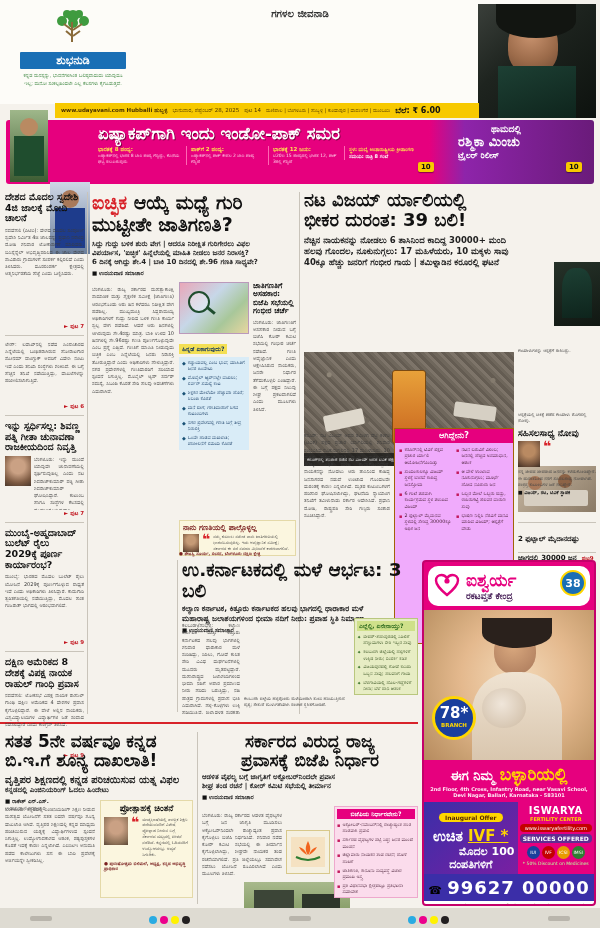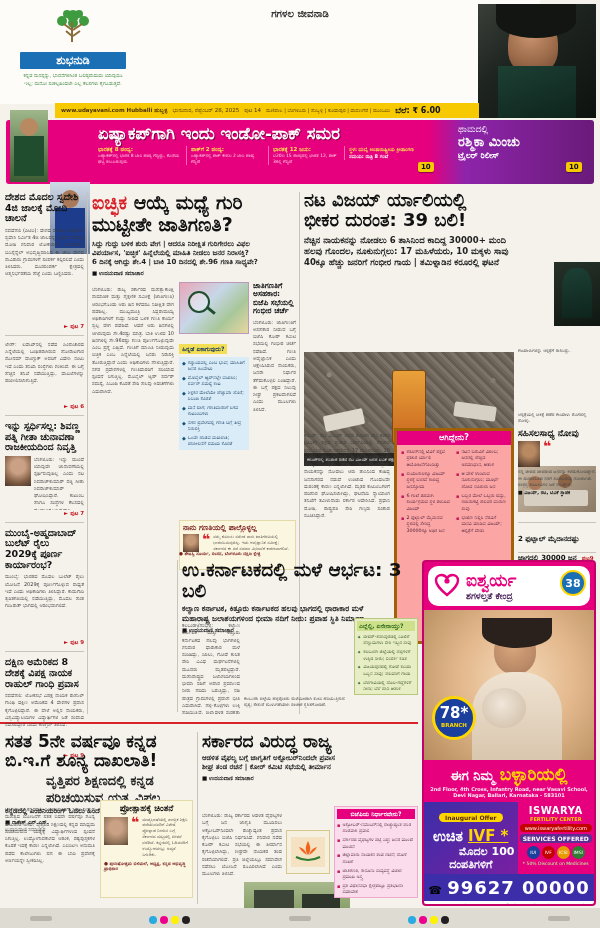--- a/index.html
+++ b/index.html
@@ -93,21 +93,21 @@
       <div style="color:#ffe14d;font-size:5.5px;font-weight:bold;">ಭಾರತಕ್ಕೆ 12 ಜಯ:</div>
       <div style="color:#ffd7ec;font-size:4.5px;line-height:1.35;">ಟಿ20ಐ 15 ಪಂದ್ಯದಲ್ಲಿ ಭಾರತ 12, ಪಾಕ್ 3ರಲ್ಲಿ ಗೆದ್ದಿದೆ</div>
     </div>
     <div class="abs" style="left:338px;top:26px;width:70px;border-left:1px solid #ff66b3;padding-left:4px;">
       <div style="color:#ffe14d;font-size:5px;font-weight:bold;line-height:1.3;">ಸ್ಥಳ: ದುಬೈ ಅಂತಾರಾಷ್ಟ್ರೀಯ ಕ್ರೀಡಾಂಗಣ</div>
       <div style="color:#fff;font-size:5px;font-weight:bold;">ಸಮಯ: ರಾತ್ರಿ 8 ಗಂಟೆ</div>
     </div>
     <span class="abs badge10" style="left:412px;top:42px;">10</span>
 
     <div class="abs" style="left:452px;top:4px;width:96px;color:#fff;">
-      <div style="font-size:9px;font-weight:normal;">ಥಾಮದಲ್ಲಿ</div>
+      <div style="font-size:9px;font-weight:bold;text-align:center;">ಥಾಮದಲ್ಲಿ</div>
       <div style="font-size:13px;font-weight:bold;line-height:1.1;">ರಶ್ಮಿಕಾ ಮಿಂಚು</div>
       <div style="font-size:8px;font-weight:bold;margin-top:2px;">ಟ್ರೈಲರ್ ರಿಲೀಸ್</div>
     </div>
     <span class="abs badge10" style="left:560px;top:42px;">10</span>
 
     <div class="abs photo" style="left:548px;top:-2px;width:46px;height:64px;background:linear-gradient(160deg,#24302а,#101712);background:linear-gradient(160deg,#263229,#101712);">
       <div class="abs" style="left:8px;top:6px;width:30px;height:50px;background:linear-gradient(170deg,#1d4034,#0e241c);border-radius:40% 40% 0 0;"></div>
     </div>
   </div>
 
@@ -195,21 +195,21 @@
           <span style="font-size:4.8px;color:#143a63;line-height:1.3;">ಒಂದೇ ಹಂತದ ದಾಖಲಾತಿ; ಪರಿಶೀಲನೆಗೆ ಸಮಯ ಕೊರತೆ</span>
         </div>
     </div>
   </div>
 
   <div class="abs" style="left:253px;top:282px;width:43px;">
     <div class="hl" style="font-size:7.5px;">ಜಾತಿಗಣತಿಗೆ ಅಸಹಕಾರ: ಬಿಜೆಪಿ ಸಭೆಯಲ್ಲಿ ಗಂಭೀರ ಚರ್ಚೆ</div>
     <div class="body-txt" style="height:188px;margin-top:3px;">ಬೆಂಗಳೂರು: ಜಾತಿಗಣತಿಗೆ ಅಸಹಕಾರ ನೀಡುವ ಬಗ್ಗೆ ಬಿಜೆಪಿ ಕೋರ್ ಕಮಿಟಿ ಸಭೆಯಲ್ಲಿ ಗಂಭೀರ ಚರ್ಚೆ ನಡೆದಿದೆ. ಗಣತಿ ಅವೈಜ್ಞಾನಿಕ ಎಂದು ಆಕ್ಷೇಪಿಸಿರುವ ನಾಯಕರು, ಜನರೇ ನಿರ್ಧಾರ ತೆಗೆದುಕೊಳ್ಳಲಿ ಎಂದಿದ್ದಾರೆ. ಈ ಬಗ್ಗೆ ಪಕ್ಷದ ನಿಲುವು ಶೀಘ್ರ ಪ್ರಕಟವಾಗಲಿದೆ ಎಂದು ಮೂಲಗಳು ತಿಳಿಸಿವೆ.</div>
   </div>
 
-  <div class="abs quotebox" style="left:179px;top:520px;width:117px;height:50px;">
+  <div class="abs quotebox" style="left:179px;top:520px;width:117px;height:36px;">
     <div class="hl" style="font-size:7.5px;color:#7a1f1f;">ನಾನು ಗಣತಿಯಲ್ಲಿ ಪಾಲ್ಗೊಳ್ಳಲ್ಲ</div>
     <div style="display:flex;gap:3px;margin-top:2px;">
       <div class="photo" style="width:16px;height:18px;flex:none;background:radial-gradient(circle at 50% 35%,#c59a76 30%,#7d5a42 75%,#4b382c 100%);"></div>
       <span class="qmark">❝</span>
       <div style="font-size:4.3px;color:#444;line-height:1.3;">ನಮ್ಮ ಕುಟುಂಬ ಸಮೇತ ನಾನು ಜಾತಿಗಣತಿಯಲ್ಲಿ ಭಾಗವಹಿಸುವುದಿಲ್ಲ. ಇದು ಅವೈಜ್ಞಾನಿಕ ಸಮೀಕ್ಷೆ; ಸರ್ಕಾರದ ಈ ನಡೆ ಸಮಾಜ ವಿಭಜನೆಗೆ ಕಾರಣವಾಗಲಿದೆ.</div>
     </div>
   </div>
   <div class="abs" style="left:179px;top:551px;width:117px;font-size:4.5px;font-weight:bold;color:#7a1f1f;">● ತೇಜಸ್ವಿ ಸೂರ್ಯ, ಸಂಸದ, ಬೆಂಗಳೂರು ದಕ್ಷಿಣ ಕ್ಷೇತ್ರ</div>
 
   <div class="abs" style="left:304px;top:190px;width:292px;">
@@ -242,21 +242,21 @@
   </div>
   <div class="abs cap" style="left:518px;top:348px;width:78px;">ಗಾಯಾಳುಗಳನ್ನು ಆಸ್ಪತ್ರೆಗೆ ಸಾಗಿಸಿದ್ದು.</div>
   <div class="abs photo" style="left:518px;top:358px;width:78px;height:52px;background:linear-gradient(135deg,#7d99b5,#44617d);">
     <div class="abs" style="left:8px;top:10px;width:16px;height:16px;border-radius:50%;background:#b98a62;"></div>
     <div class="abs" style="left:34px;top:6px;width:40px;height:40px;background:#5d7astra;background:#5d7a96;border-radius:3px;"></div>
   </div>
   <div class="abs cap" style="left:518px;top:412px;width:78px;">ಆಸ್ಪತ್ರೆಯಲ್ಲಿ ಚಿಕಿತ್ಸೆ ಪಡೆದ ಗಾಯಾಳು ಮೊಗದಲ್ಲಿ ನೋವು.</div>
 
   <div class="abs body-txt" style="left:304px;top:432px;width:86px;height:210px;">ಕರೂರ್: ನಟ ವಿಜಯ್ ಅವರ ತಮಿಳಗ ವೆಟ್ರಿ ಕಳಗಂ (ಟಿವಿಕೆ) ಪಕ್ಷದ ಪ್ರಚಾರ ರ್ಯಾಲಿಯಲ್ಲಿ ಶನಿವಾರ ಸಂಭವಿಸಿದ ನೂಕುನುಗ್ಗಲಿನಲ್ಲಿ 17 ಮಹಿಳೆಯರು, 10 ಮಕ್ಕಳು ಸೇರಿದಂತೆ 39 ಮಂದಿ ಅಸುನೀಗಿದ್ದಾರೆ. 40ಕ್ಕೂ ಅಧಿಕ ಮಂದಿ ಗಾಯಗೊಂಡಿದ್ದಾರೆ. ನಾಯಕನನ್ನು ನೋಡಲು ಆರು ತಾಸಿನಿಂದ ಕಾದಿದ್ದ ಜನಸಾಗರದ ನಡುವೆ ಉಂಟಾದ ಗೊಂದಲವೇ ದುರಂತಕ್ಕೆ ಕಾರಣ ಎನ್ನಲಾಗಿದೆ. ಮೃತರ ಕುಟುಂಬಗಳಿಗೆ ಪರಿಹಾರ ಘೋಷಿಸಲಾಗಿದ್ದು, ಘಟನೆಯ ನ್ಯಾಯಾಂಗ ತನಿಖೆಗೆ ತಮಿಳುನಾಡು ಸರ್ಕಾರ ಆದೇಶಿಸಿದೆ. ಪ್ರಧಾನಿ ಮೋದಿ, ರಾಷ್ಟ್ರಪತಿ ಸೇರಿ ಗಣ್ಯರು ಸಂತಾಪ ಸೂಚಿಸಿದ್ದಾರೆ.</div>
 
-  <div class="abs" style="left:394px;top:428px;width:120px;height:216px;background:#fca5a5;border:3px solid #a16207;">
+  <div class="abs" style="left:394px;top:428px;width:120px;height:216px;background:#f0abfc;border:1px solid #a16207;">
     <div style="background:#e6007e;color:#fff;font-weight:bold;font-size:8px;text-align:center;padding:2px 0;">ಆಗಿದ್ದೇನು?</div>
     <div style="display:flex;gap:4px;padding:4px;">
       <div style="width:50%;">
         <div class="bullet-row">
             <span style="color:#c2185b;font-size:5px;">▪</span>
             <span style="font-size:4.8px;color:#4a2038;line-height:1.35;">ಕರೂರ್‌ನಲ್ಲಿ ಟಿವಿಕೆ ಪಕ್ಷದ ಪ್ರಚಾರ ರ್ಯಾಲಿ ಆಯೋಜನೆಗೊಂಡಿತ್ತು</span>
           </div>
         <div class="bullet-row">
             <span style="color:#c2185b;font-size:5px;">▪</span>
             <span style="font-size:4.8px;color:#4a2038;line-height:1.35;">ಸಾಯಂಕಾಲಕ್ಕೂ ವಿಜಯ್ ಸ್ಥಳಕ್ಕೆ ಬಾರದೆ ಕಾದಿದ್ದ ಜನಸ್ತೋಮ</span>
@@ -342,39 +342,40 @@
         <span style="color:#2e6b1f;font-size:5px;">✦</span>
         <span style="font-size:4.7px;color:#35501f;line-height:1.35;">ಬೆಳಗಾವಿಯಲ್ಲಿ ಹೊಲ-ಗದ್ದೆಗಳಿಗೆ ನೀರು; ಬೆಳೆ ಹಾನಿ ಆತಂಕ</span>
       </div>
   </div>
 
   <div class="abs" style="left:5px;top:732px;width:188px;">
     <div class="hl" style="font-size:17px;">
       <div>ಸತತ 5ನೇ ವರ್ಷವೂ ಕನ್ನಡ</div>
       <div>ಬಿ.ಇ.ಗೆ ಶೂನ್ಯ ದಾಖಲಾತಿ!</div>
     </div>
-    <div class="stand" style="font-size:13px;margin-top:3px;margin-left:41px;">ವೃತ್ತಿಪರ ಶಿಕ್ಷಣದಲ್ಲಿ ಕನ್ನಡ ಪರಿಚಯಿಸುವ ಯತ್ನ ವಿಫಲ</div>
+    <div class="stand" style="font-size:10px;margin-top:3px;">ವೃತ್ತಿಪರ ಶಿಕ್ಷಣದಲ್ಲಿ ಕನ್ನಡ ಪರಿಚಯಿಸುವ ಯತ್ನ ವಿಫಲ</div>
     <div class="stand" style="font-size:7px;">ಕನ್ನಡದಲ್ಲಿ ಎಂಜಿನಿಯರಿಂಗ್ ಓದಲು ಹಿಂದೇಟು</div>
     <div class="byline" style="margin-top:3px;">■ ರಾಕೇಶ್ ಎನ್.ಎಸ್.</div>
     <div style="font-size:5px;color:#555;">ಉದಯವಾಣಿ ಸಮಾಚಾರ</div>
   </div>
   <div class="abs body-txt" style="left:5px;top:806px;width:90px;height:92px;">ಬೆಂಗಳೂರು: ಕನ್ನಡದಲ್ಲಿ ಎಂಜಿನಿಯರಿಂಗ್ ಶಿಕ್ಷಣ ನೀಡುವ ಮಹತ್ವದ ಯೋಜನೆಗೆ ಸತತ ಐದನೇ ವರ್ಷವೂ ಶೂನ್ಯ ದಾಖಲಾತಿ ಆಗಿದೆ. ವೃತ್ತಿಪರ ಶಿಕ್ಷಣದಲ್ಲಿ ಕನ್ನಡ ಮಾಧ್ಯಮ ಪರಿಚಯಿಸುವ ಯತ್ನಕ್ಕೆ ವಿದ್ಯಾರ್ಥಿಗಳಿಂದ ಸ್ಪಂದನೆ ಸಿಗುತ್ತಿಲ್ಲ. ಉದ್ಯೋಗಾವಕಾಶದ ಆತಂಕ, ಪಠ್ಯಪುಸ್ತಕಗಳ ಕೊರತೆ ಇದಕ್ಕೆ ಕಾರಣ ಎನ್ನಲಾಗಿದೆ. ಎಐಸಿಟಿಇ ಅನುಮತಿ ಪಡೆದ ಕಾಲೇಜುಗಳು ಸಹ ಈ ಬಾರಿ ಪ್ರವೇಶಕ್ಕೆ ಅರ್ಜಿಯನ್ನೇ ಸ್ವೀಕರಿಸಿಲ್ಲ.</div>
   <div class="abs quotebox" style="left:100px;top:800px;width:93px;height:98px;">
     <div class="hl" style="font-size:8.5px;text-align:center;">ಪ್ರೋತ್ಸಾಹಕ್ಕೆ ಚಿಂತನೆ</div>
     <div style="display:flex;gap:3px;margin-top:3px;">
       <div class="photo" style="width:24px;height:28px;flex:none;background:radial-gradient(circle at 50% 38%,#caa184 30%,#8d7157 75%,#5a4636 100%);"></div>
       <span class="qmark">❝</span>
       <div style="font-size:4.4px;color:#444;line-height:1.35;">ಮಾತೃಭಾಷೆಯಲ್ಲಿ ತಾಂತ್ರಿಕ ಶಿಕ್ಷಣ ಪಡೆಯುವವರಿಗೆ ವಿಶೇಷ ಪ್ರೋತ್ಸಾಹ ನೀಡುವ ಬಗ್ಗೆ ಸರ್ಕಾರದ ಮಟ್ಟದಲ್ಲಿ ಚಿಂತನೆ ನಡೆದಿದೆ. ಕನ್ನಡದಲ್ಲಿ ಓದಿದವರಿಗೆ ಉದ್ಯೋಗದಲ್ಲೂ ಆದ್ಯತೆ ಸಿಗಬೇಕು.</div>
     </div>
     <div style="font-size:4.6px;font-weight:bold;color:#7a1f1f;margin-top:3px;">● ಪುರುಷೋತ್ತಮ ಬಿಳಿಮಲೆ, ಅಧ್ಯಕ್ಷ, ಕನ್ನಡ ಅಭಿವೃದ್ಧಿ ಪ್ರಾಧಿಕಾರ</div>
   </div>
 
   <div class="abs" style="left:202px;top:732px;width:216px;">
-    <div class="hl" style="font-size:17px;">
+    <div class="hl" style="font-size:17px;text-align:center;">
       <div>ಸರ್ಕಾರದ ವಿರುದ್ಧ ರಾಜ್ಯ</div>
+      <div>ಪ್ರವಾಸಕ್ಕೆ ಬಿಜೆಪಿ ನಿರ್ಧಾರ</div>
     </div>
     <div class="stand" style="font-size:7px;margin-top:3px;">ಆಡಳಿತ ವೈಫಲ್ಯ ಬಗ್ಗೆ ಜಾಗೃತಿಗೆ ಅಕ್ಟೋಬರ್‌ನಿಂದಲೇ ಪ್ರವಾಸ</div>
     <div class="stand" style="font-size:7px;">ಶೀಘ್ರ ತಂಡ ರಚನೆ | ಕೋರ್ ಕಮಿಟಿ ಸಭೆಯಲ್ಲಿ ತೀರ್ಮಾನ</div>
     <div class="byline" style="margin-top:3px;">■ ಉದಯವಾಣಿ ಸಮಾಚಾರ</div>
   </div>
   <div class="abs body-txt" style="left:202px;top:812px;width:80px;height:86px;">ಬೆಂಗಳೂರು: ರಾಜ್ಯ ಸರ್ಕಾರದ ಆಡಳಿತ ವೈಫಲ್ಯಗಳ ಬಗ್ಗೆ ಜನ ಜಾಗೃತಿ ಮೂಡಿಸಲು ಅಕ್ಟೋಬರ್‌ನಿಂದಲೇ ರಾಜ್ಯಾದ್ಯಂತ ಪ್ರವಾಸ ಕೈಗೊಳ್ಳಲು ಬಿಜೆಪಿ ನಿರ್ಧರಿಸಿದೆ. ಶನಿವಾರ ನಡೆದ ಕೋರ್ ಕಮಿಟಿ ಸಭೆಯಲ್ಲಿ ಈ ತೀರ್ಮಾನ ಕೈಗೊಳ್ಳಲಾಗಿದ್ದು, ಶೀಘ್ರವೇ ನಾಯಕರ ತಂಡ ರಚನೆಯಾಗಲಿದೆ. ಪ್ರತಿ ಜಿಲ್ಲೆಯಲ್ಲೂ ಸಮಾವೇಶ ನಡೆಸಲು ಯೋಜನೆ ರೂಪಿಸಲಾಗಿದೆ ಎಂದು ಮೂಲಗಳು ತಿಳಿಸಿವೆ.</div>
   <div class="abs" style="left:286px;top:830px;width:44px;height:44px;background:#f5f0e0;border:1px solid #d8c88a;display:flex;align-items:center;justify-content:center;">
     <svg width="34" height="30" viewBox="0 0 34 30">
       <rect x="0" y="0" width="34" height="30" fill="#f7941d" opacity="0.15"></rect>
       <path d="M17 4 C14 10 14 14 17 18 C20 14 20 10 17 4 Z" fill="#f1641e"></path>
@@ -410,21 +411,21 @@
   <div class="abs" style="left:422px;top:560px;width:174px;height:346px;background:#e6007e;border:2px solid #c4006b;border-radius:4px;overflow:hidden;">
 
     <div style="position:relative;background:#fff;margin:4px;border-radius:10px;height:40px;">
       <div class="abs" style="left:6px;top:6px;">
         <svg width="26" height="26" viewBox="0 0 26 26">
           <path d="M13 23 C6 17 2 13 2 8.5 C2 5 4.6 3 7.5 3 C9.7 3 11.9 4.3 13 6.4 C14.1 4.3 16.3 3 18.5 3 C21.4 3 24 5 24 8.5 C24 13 20 17 13 23 Z" fill="none" stroke="#e6007e" stroke-width="2.4"></path>
           <circle cx="13" cy="9" r="2.6" fill="#e6007e"></circle>
         </svg>
       </div>
       <div class="abs" style="left:38px;top:4px;color:#e6007e;font-weight:bold;font-size:17px;">ಐಶ್ವರ್ಯ</div>
-      <div class="abs" style="left:38px;top:25px;color:#4a235a;font-weight:bold;font-size:9px;">ಶಗಳಲ್ತತೆ ಕೇಂದ್ರ</div>
+      <div class="abs" style="left:38px;top:25px;color:#4a235a;font-weight:bold;font-size:9px;">ರಕಟವ್ತತೆ ಕೇಂದ್ರ</div>
       <div class="abs" style="right:4px;top:4px;width:26px;height:26px;border-radius:50%;background:#1a6fb5;border:2px solid #ffd600;color:#fff;font-weight:bold;font-size:11px;display:flex;align-items:center;justify-content:center;">38</div>
     </div>
 
     <div class="photo" style="position:relative;height:150px;background:radial-gradient(circle at 55% 45%, #f3d9b8 0%, #e4b98e 45%, #caa173 75%, #b68a5e 100%);">
       <div class="abs" style="left:70px;top:18px;width:42px;height:46px;border-radius:50% 50% 45% 45%;background:radial-gradient(circle at 45% 40%, #d9a87e, #a9785a);"></div>
       <div class="abs" style="left:58px;top:8px;width:70px;height:30px;border-radius:0 0 50% 50%;background:#2a211c;"></div>
       <div class="abs" style="left:48px;top:62px;width:90px;height:88px;background:linear-gradient(180deg,#efe3d2,#d9c6ae);border-radius:45% 45% 0 0;"></div>
       <div class="abs" style="left:58px;top:78px;width:44px;height:40px;border-radius:50%;background:radial-gradient(circle at 45% 40%, #f0e6da, #cdbaa2);"></div>
       <div class="abs" style="left:8px;top:86px;width:44px;height:44px;border-radius:50%;background:#1a3f9c;border:3px solid #ffd600;color:#fff;text-align:center;">
         <div style="font-weight:bold;font-size:15px;margin-top:5px;">78*</div>

